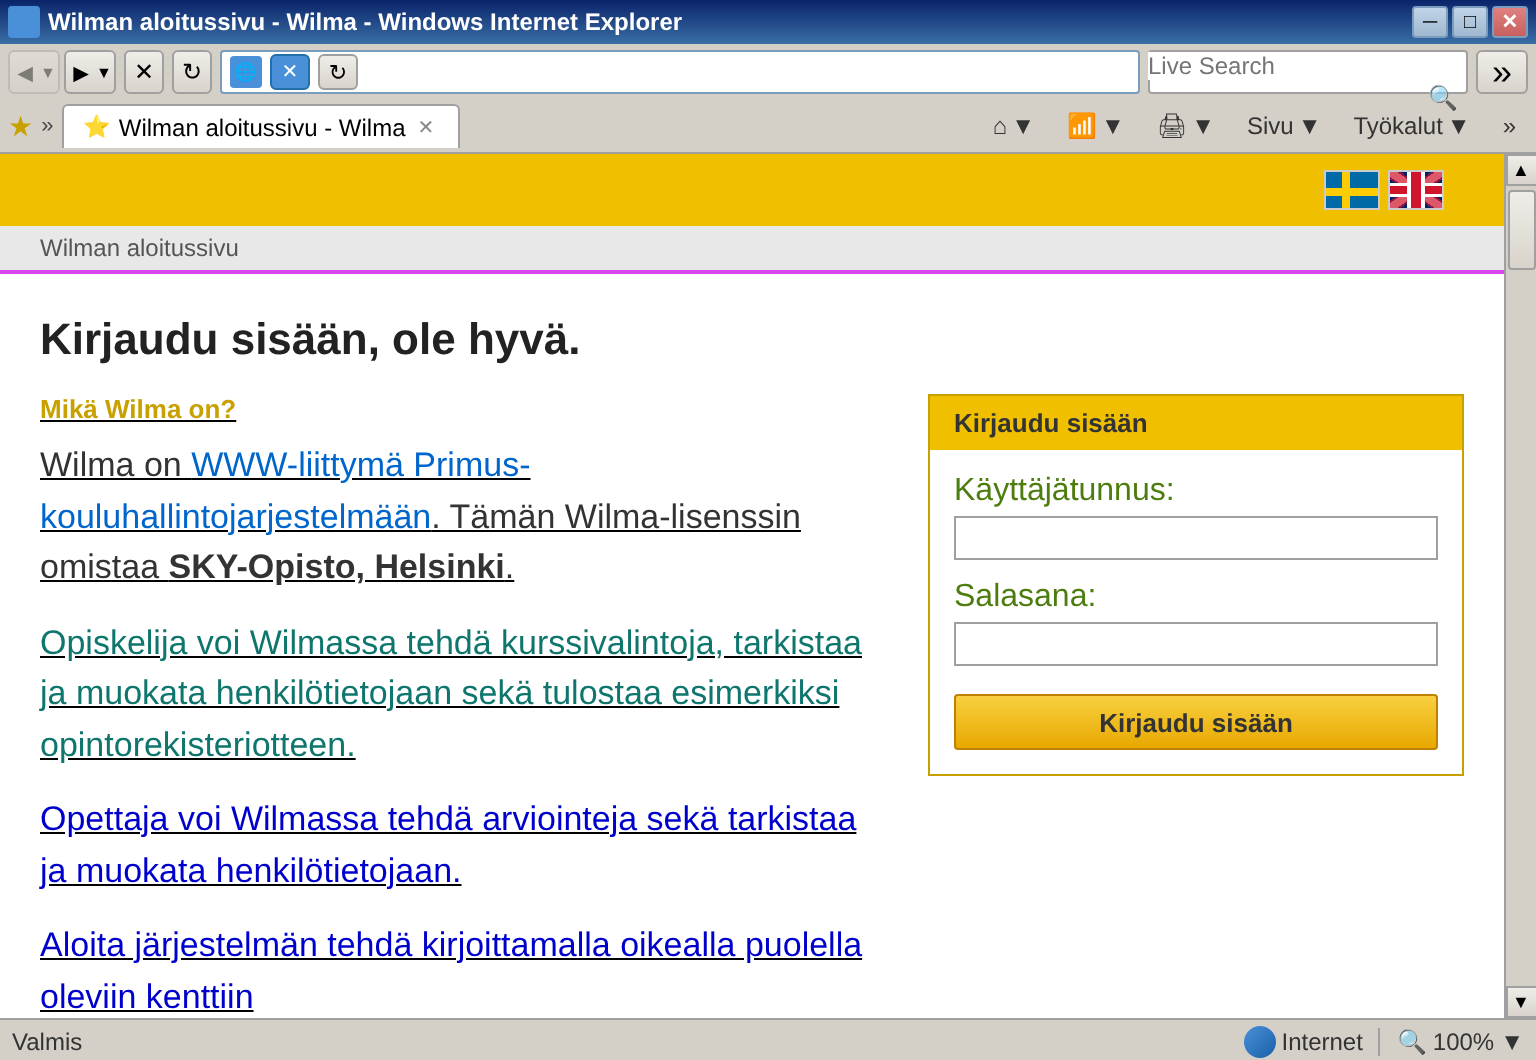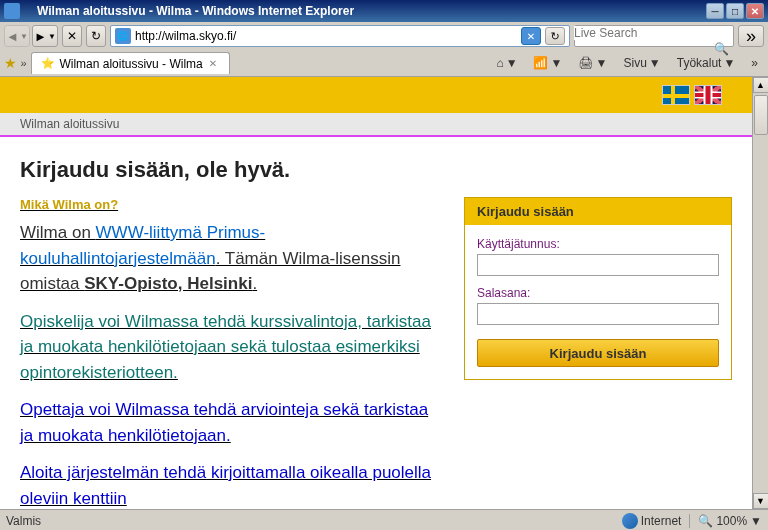--- a/index.html
+++ b/index.html
@@ -9,21 +9,20 @@
     .window-titlebar {
       background: linear-gradient(to bottom, #0a246a, #3a6ea5);
       height: 22px;
       display: flex;
       align-items: center;
       padding: 0 4px;
       color: white;
       font-size: 12px;
       font-weight: bold;
       user-select: none;
-      gap: 13px;
     }
     .window-titlebar .title-icon {
       width: 16px; height: 16px;
       margin-right: 4px;
       background: #4a90d9;
       border-radius: 2px;
       display: inline-block;
     }
     .window-title-text { flex: 1; }
     .window-controls { display: flex; gap: 2px; }
@@ -324,22 +323,22 @@
       background: #f0c000;
       padding: 6px 12px;
       font-size: 13px;
       font-weight: bold;
       color: #333;
     }
     .login-box-body {
       padding: 12px;
     }
     .field-label {
-      font-size: 12px;
-      color: #701a75;
+      font-size: 16px;
+      color: #4d7c0f;
       margin-bottom: 3px;
     }
     .text-input {
       width: 100%;
       height: 22px;
       border: 1px solid #a0a0a0;
       padding: 2px 4px;
       font-size: 12px;
       margin-bottom: 10px;
       outline: none;
@@ -416,21 +415,20 @@
       </div>
     </div>
     <div class="stop-refresh-btn">
       <span>✕</span>
     </div>
     <div class="stop-refresh-btn">
       <span>↻</span>
     </div>
     <div class="address-bar">
       <span class="address-icon">🌐</span>
-      <input class="address-input" type="text" value="http://wilma.skyo.fi/" style="">
       <div class="nav-btn" style="width:20px;height:18px;background:#4a90d9;border:1px solid #2070a9;">
         <span style="color:white;font-size:10px;">✕</span>
       </div>
       <div class="nav-btn" style="width:20px;height:18px;">
         <span style="font-size:11px;">↻</span>
       </div>
     </div>
     <div class="live-search-box">
       <input class="live-search-input" type="text" placeholder="Live Search" style="">
       <span class="search-glass">🔍</span>

